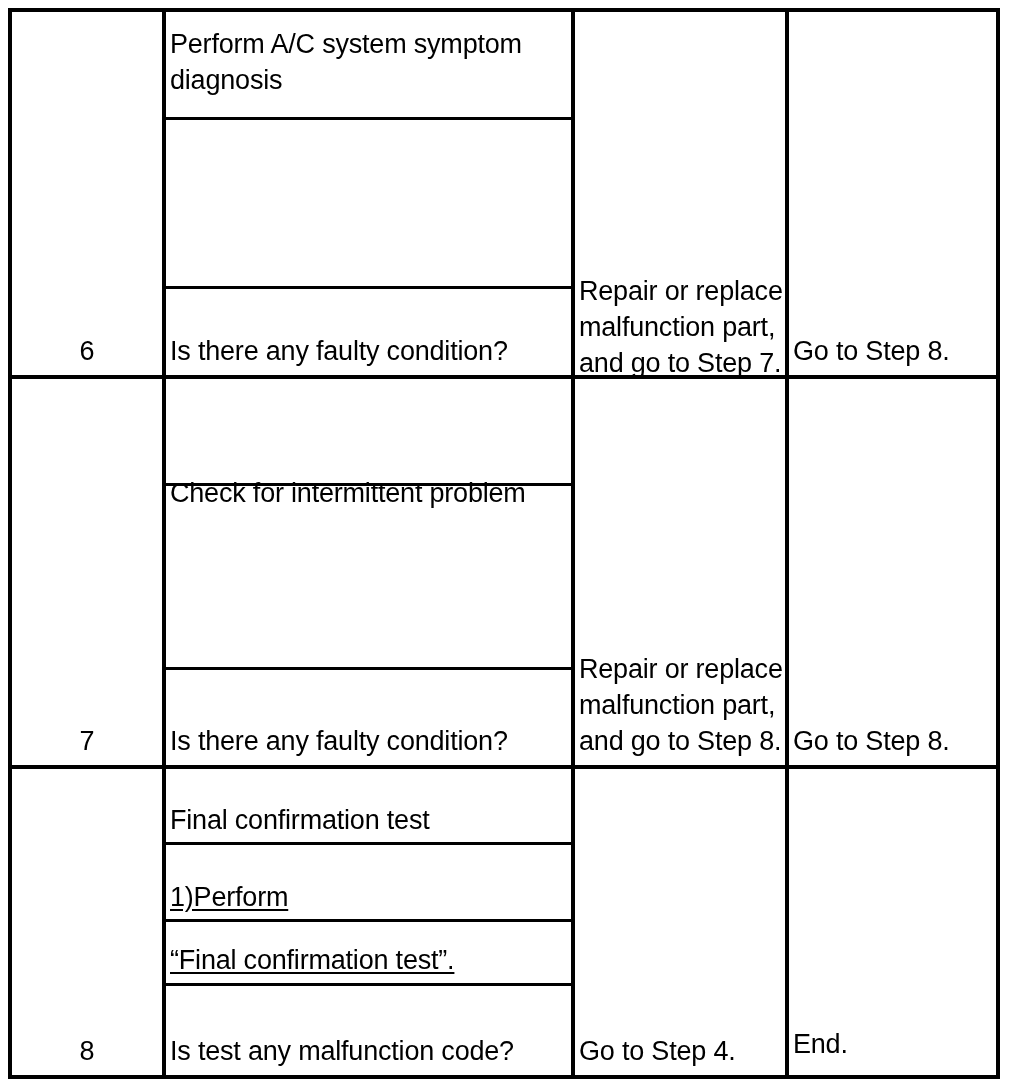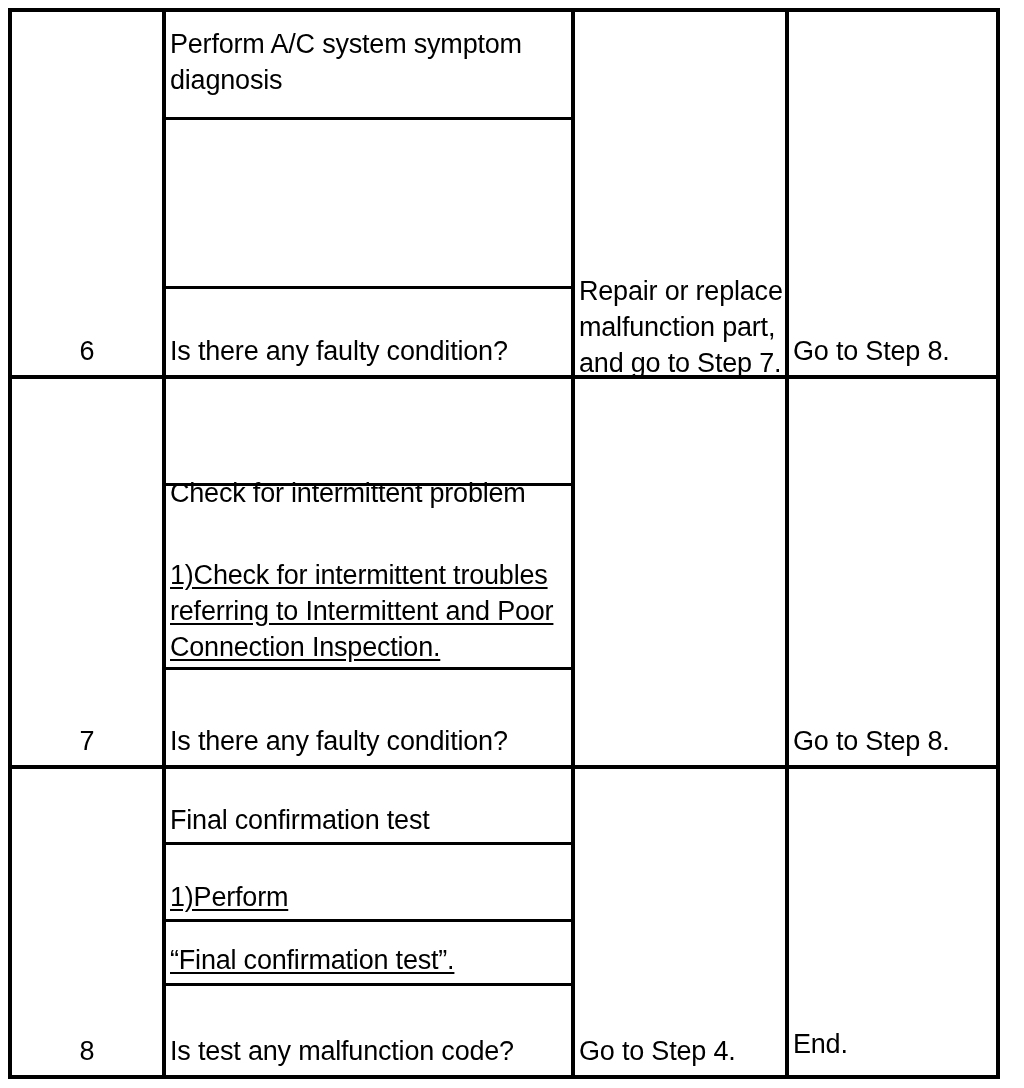--- a/index.html
+++ b/index.html
@@ -150,24 +150,24 @@
     <div class="cell action anchor-bottom" style="top:274px;height:89px;padding-bottom:6px;">Is there any faulty condition?</div>
 
     <div class="cell yes anchor-bottom" style="top:12px;height:363px;padding-bottom:6px;">Repair or replace malfunction part, and go to Step 7.</div>
 
     <div class="cell no anchor-bottom" style="top:0;height:363px;padding-bottom:6px;">Go to Step 8.</div>
 
     <div class="cell step-no anchor-bottom" style="top:367px;height:386px;padding-bottom:6px;">7</div>
 
     <div class="cell action anchor-bottom" style="top:367px;height:132px;padding-bottom:0;">Check for intermittent problem</div>
 
-    <div class="cell action u anchor-bottom" style="top:471px;height:184px;padding-bottom:2px;">1)Check for intermittent troubles referring to Intermittent and Poor Connection Inspection.</div>
 
     <div class="cell action anchor-bottom" style="top:655px;height:98px;padding-bottom:6px;">Is there any faulty condition?</div>
 
+    <div class="cell yes anchor-bottom" style="top:367px;height:386px;padding-bottom:6px;">Repair or replace malfunction part, and go to Step 8.</div>
 
     <div class="cell no anchor-bottom" style="top:367px;height:386px;padding-bottom:6px;">Go to Step 8.</div>
 
     <div class="cell step-no anchor-bottom" style="top:757px;height:306px;padding-bottom:6px;">8</div>
 
     <div class="cell action anchor-bottom" style="top:757px;height:73px;padding-bottom:4px;">Final confirmation test</div>
 
     <div class="cell action u anchor-bottom" style="top:830px;height:77px;padding-bottom:4px;border-radius:23px;">1)Perform </div>
 
     <div class="cell action u anchor-bottom" style="top:907px;height:62px;padding-bottom:3px;"> “Final confirmation test”.</div>

